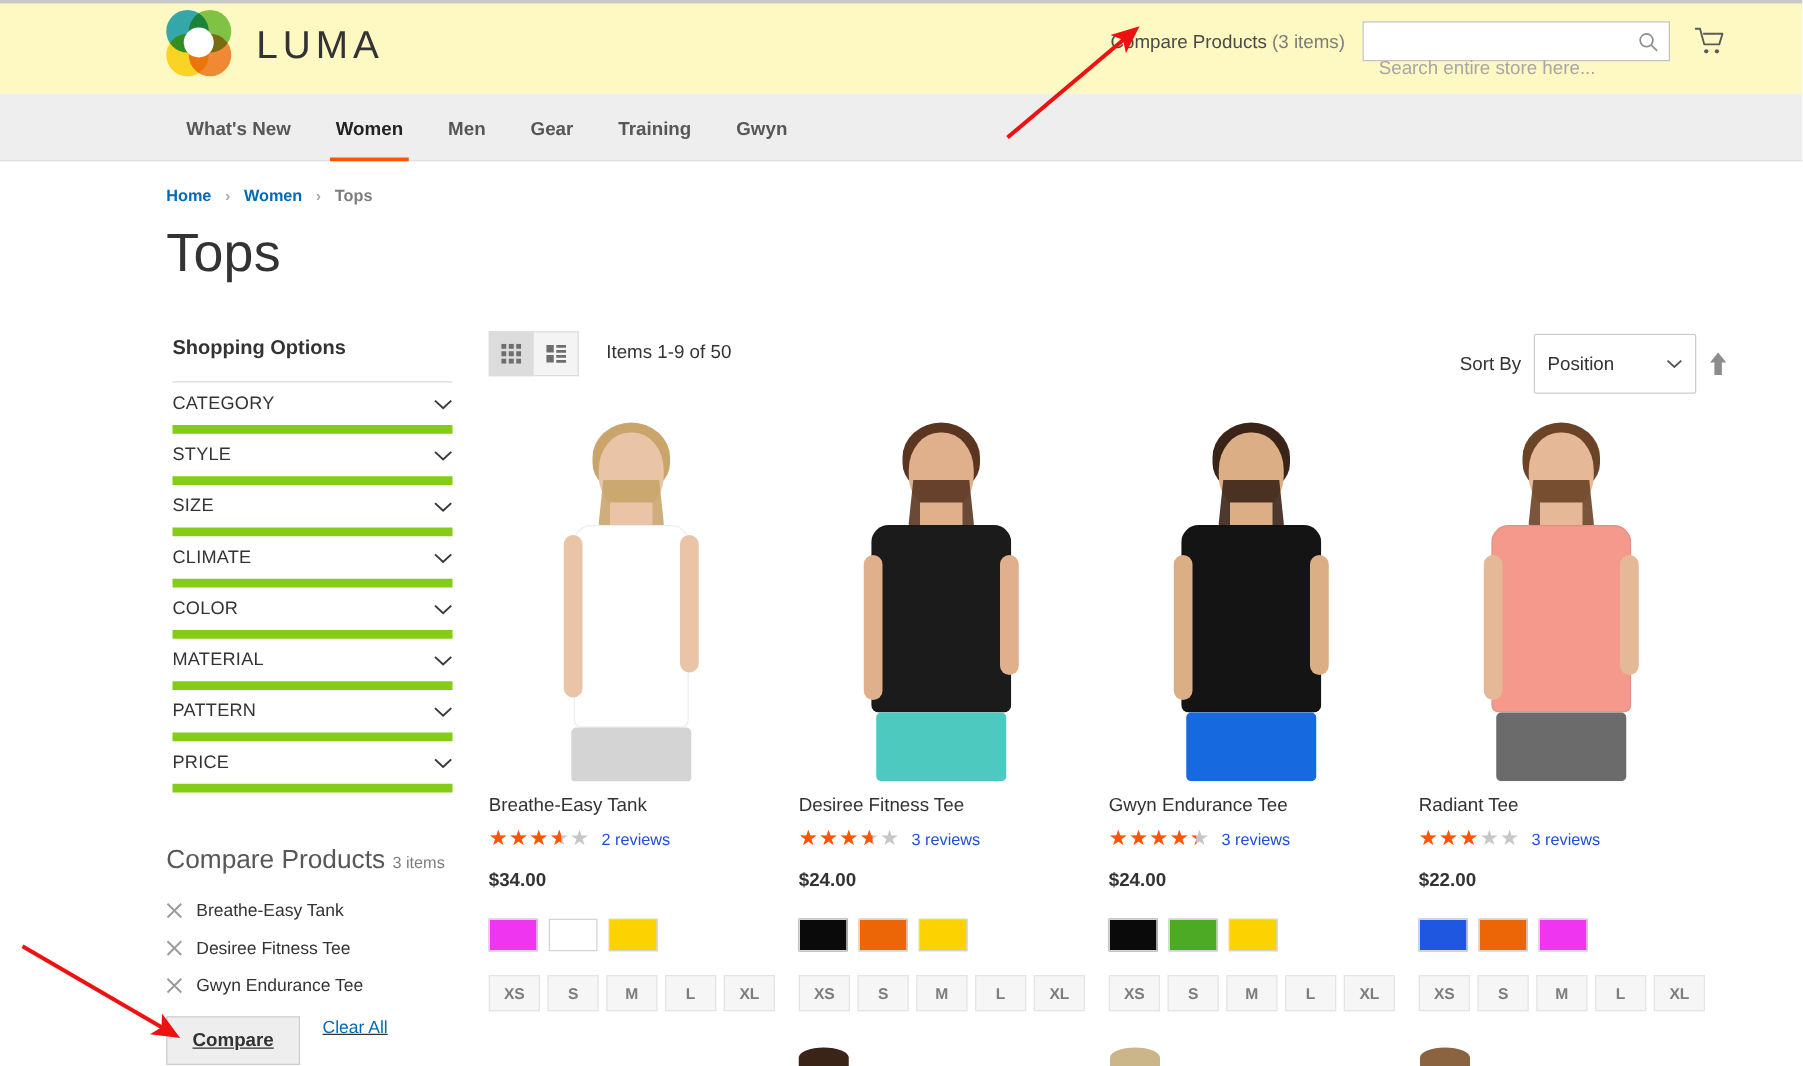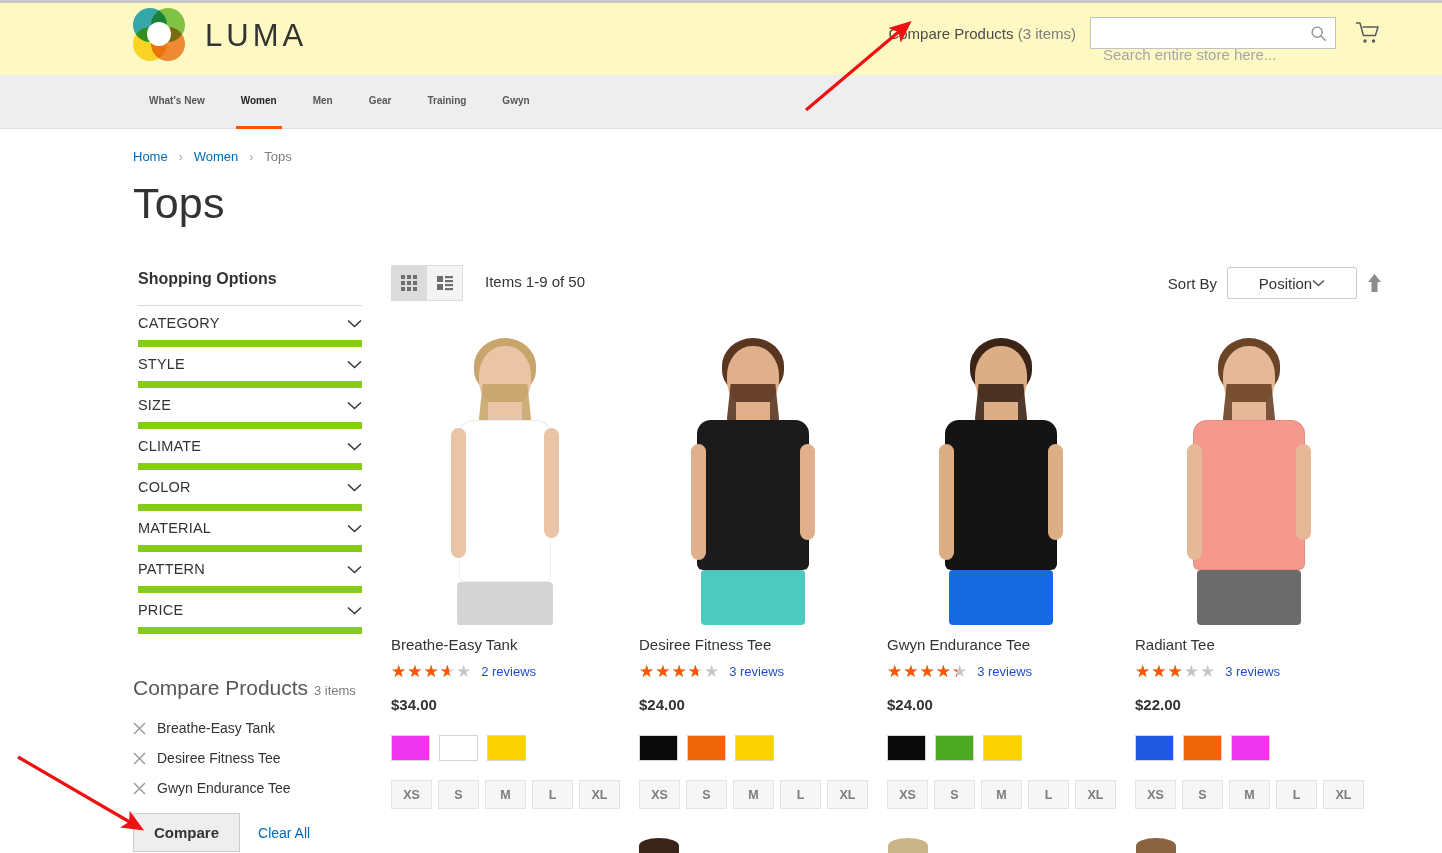--- a/index.html
+++ b/index.html
@@ -40,30 +40,30 @@
     font-family:"Liberation Sans", sans-serif; background:transparent;margin-top:43px;
   }
   .search-box input::placeholder { color:#a6a6a6; }
   .search-ico { width:17px; height:17px; flex:none; }
   .cart-ico { width:26px; height:26px; margin-left:4px; cursor:pointer; }
 
   
   .nav { height:54px; background:#eeeeee; border-bottom:1px solid #e0e0e0; position:relative; }
   .nav-inner { position:absolute; left:131px; top:0; height:54px; display:flex; align-items:flex-start; }
   .nav-item {
-    font-size:10px; font-weight:bold; color:#575757; padding:20px 18px 0 18px;
+    font-size:15px; font-weight:bold; color:#575757; padding:20px 18px 0 18px;
     height:54px; cursor:pointer; position:relative;
   }
   .nav-item.active { color:#232323; }
   .nav-item.active::after {
     content:""; position:absolute; left:13px; right:13px; bottom:0; height:3px; background:#ff5501;
   }
 
   
-  .crumbs { position:absolute; left:133px; top:149px; display:flex; align-items:center; font-size:13px; }
+  .crumbs { position:absolute; left:133px; top:149px; display:flex; align-items:center; font-size:13px;font-weight:bold; }
   .crumbs a { color:#006bb4; text-decoration:none; cursor:pointer; }
   .crumbs .sep { color:#a9a9a9; margin:0 11px; font-size:12px; }
   .crumbs .cur { color:#7d7d7d; }
   .page-title { position:absolute; left:133px; top:179px; font-size:43px; font-weight:300; color:#333; letter-spacing:.2px; }
 
   
   .sidebar { position:absolute; left:138px; top:270px; width:224px; }
   .side-head { font-size:16px; font-weight:bold; color:#333; padding-bottom:17px; border-bottom:1px solid #d9d9d9; }
   .filter {
     height:41px; display:flex; align-items:center; justify-content:space-between;
@@ -71,43 +71,43 @@
   }
   .filter span.lbl { font-size:14.5px; color:#333; letter-spacing:.2px; }
   .chev { width:15px; height:9px; }
 
   .cmp-block { position:absolute; left:133px; top:676px; width:270px; }
   .cmp-title { font-size:21px; font-weight:300; color:#575757; }
   .cmp-title .n { font-size:13px; color:#7d7d7d; }
   .cmp-list { margin-top:13px; }
   .cmp-row { display:flex; align-items:center; gap:11px; height:30px; font-size:14px; color:#333; }
   .x-ico { width:13px; height:13px; flex:none; cursor:pointer; }
-  .cmp-actions { display:flex; align-items:center; gap:18px; margin-top:10px; }
+  .cmp-actions { display:flex; align-items:flex-start; gap:18px; margin-top:10px;text-decoration:underline; }
   .btn-compare {
     background:#eeeeee; border:1px solid #cdcdcd; padding:10px 20px;
     font-size:15px; font-weight:bold; color:#333; cursor:pointer;
     font-family:"Liberation Sans", sans-serif;
   }
   .clear-all { font-size:14px; color:#006bb4; cursor:pointer; }
 
   
   .toolbar { position:absolute; left:391px; top:265px; right:60px; height:36px; }
   .modes { position:absolute; left:0; top:0; display:flex; }
   .mode {
     width:36px; height:36px; display:flex; align-items:center; justify-content:center;
     cursor:pointer; border:1px solid #dcdcdc;
   }
   .mode.active { background:#dcdcdc; }
   .mode.inactive { background:#f4f4f4; border-left:0; }
   .amount { position:absolute; left:94px; top:8px; font-size:15px; color:#333; }
   .sortwrap { position:absolute; right:0; top:2px; display:flex; align-items:center; gap:10px; }
   .sort-lbl { font-size:15px; color:#333; }
   .sort-sel {
-    width:130px; height:32px; border:1px solid #cccccc; border-radius:2px; background:#fff;
-    display:flex; align-items:center; justify-content:center; padding:0 10px;
+    width:130px; height:48px; border:1px solid #cccccc; border-radius:2px; background:#fff;
+    display:flex; align-items:center; justify-content:space-between; padding:0 10px;
     font-size:15px; color:#333; cursor:pointer;
   }
   .sort-dir { width:15px; height:20px; cursor:pointer; }
 
   
   .grid { position:absolute; left:391px; top:320px; width:1000px; display:flex; gap:0; }
   .card { width:248px; }
   .photo { width:228px; height:305px; position:relative; overflow:hidden; background:#fff; }
   .pname { margin-top:11px; font-size:15px; color:#333; cursor:pointer; }
   .rating { margin-top:10px; display:flex; align-items:center; gap:9px; }

